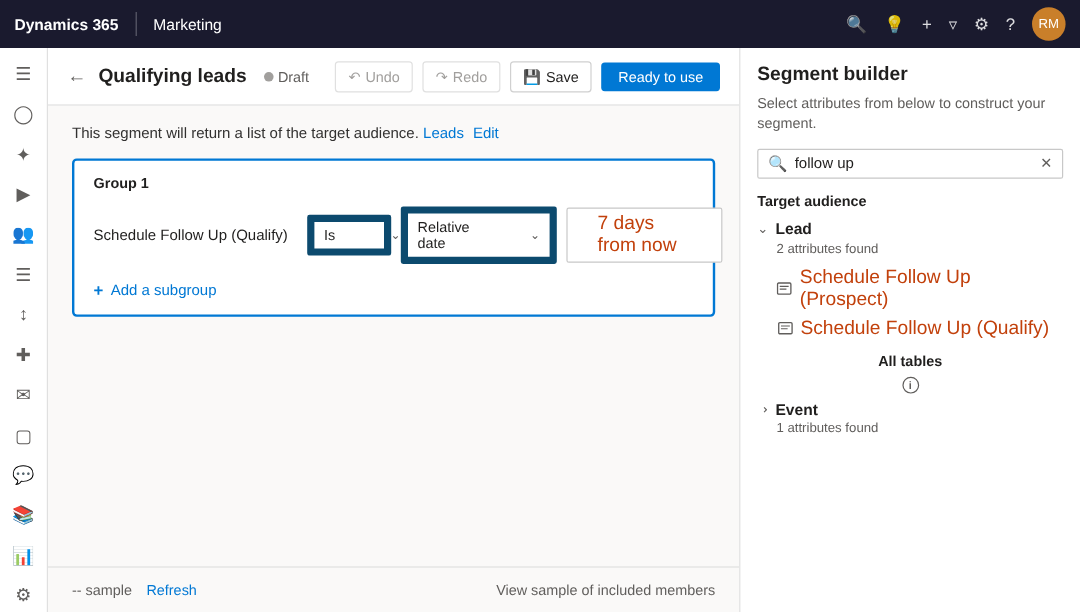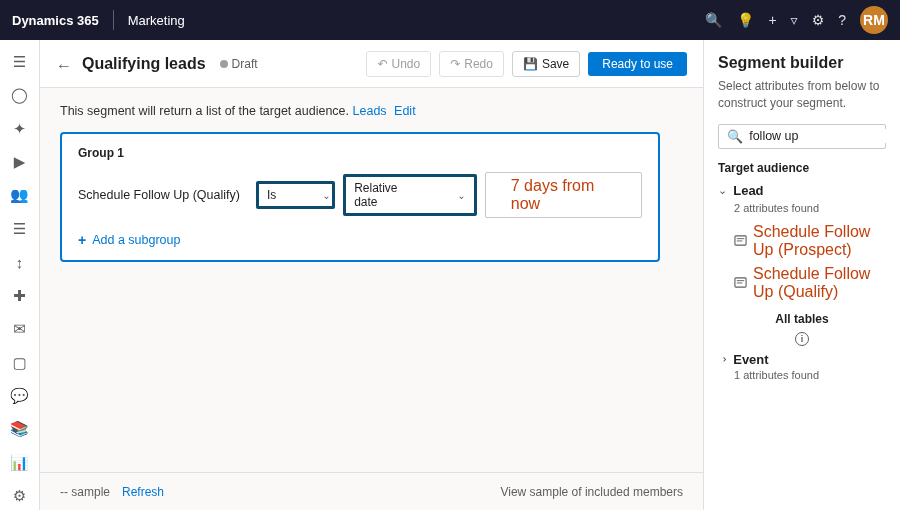--- a/index.html
+++ b/index.html
@@ -46,22 +46,22 @@
       color: rgba(255,255,255,0.85);
     }
     .nav-avatar {
       width: 28px;
       height: 28px;
       border-radius: 50%;
       background: #c97f2a;
       display: flex;
       align-items: center;
       justify-content: center;
-      font-size: 14px;
-      font-weight: bold;
+      font-size: 11px;
+      font-weight: normal;
       color: white;
     }
 
     
     .layout {
       display: flex;
       height: 470px;
     }
 
     
@@ -199,21 +199,21 @@
     }
     .condition-field {
       font-size: 12.5px;
       color: #201f1e;
       min-width: 170px;
     }
     .dropdown-select {
       display: flex;
       align-items: center;
       justify-content: space-between;
-      border: 3px solid #0c4a6e;
+      border: 6px solid #0c4a6e;
       border-radius: 2px;
       padding: 4px 8px;
       background: white;
       cursor: pointer;
       font-size: 12px;
       color: #201f1e;
       gap: 40px;
     }
     .dropdown-select.short { min-width: 70px; }
     .dropdown-select.medium { min-width: 130px; }
@@ -259,21 +259,21 @@
       text-decoration: none;
     }
     .footer-right {
       margin-left: auto;
       color: #605e5c;
       cursor: pointer;
     }
 
     
     .right-panel {
-      width: 197px;
+      width: 284px;
       background: white;
       border-left: 1px solid #e0e0e0;
       display: flex;
       flex-direction: column;
       padding: 14px 14px 0;
       overflow-y: auto;
     }
     .panel-title {
       font-size: 16px;
       font-weight: 600;

